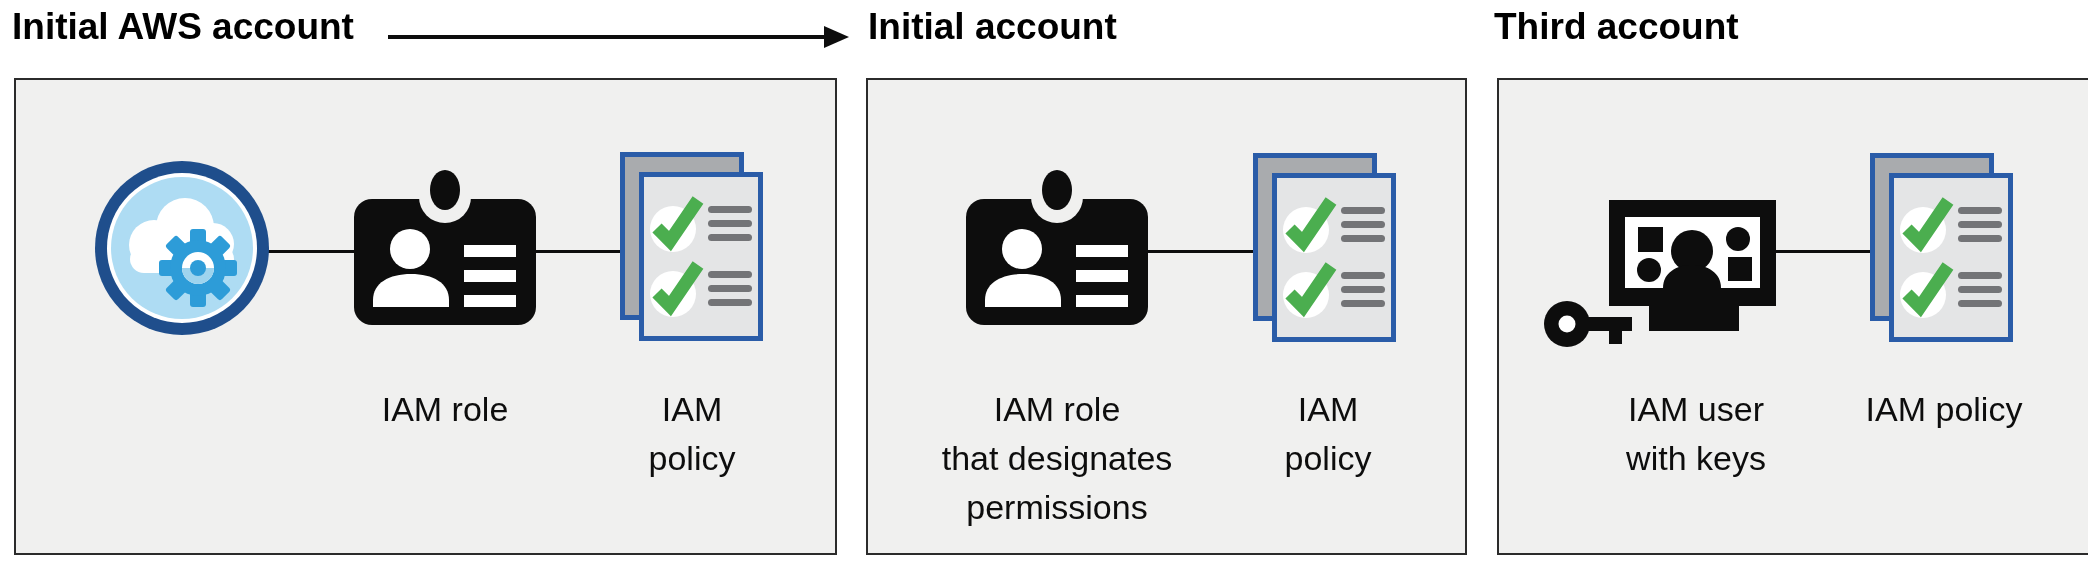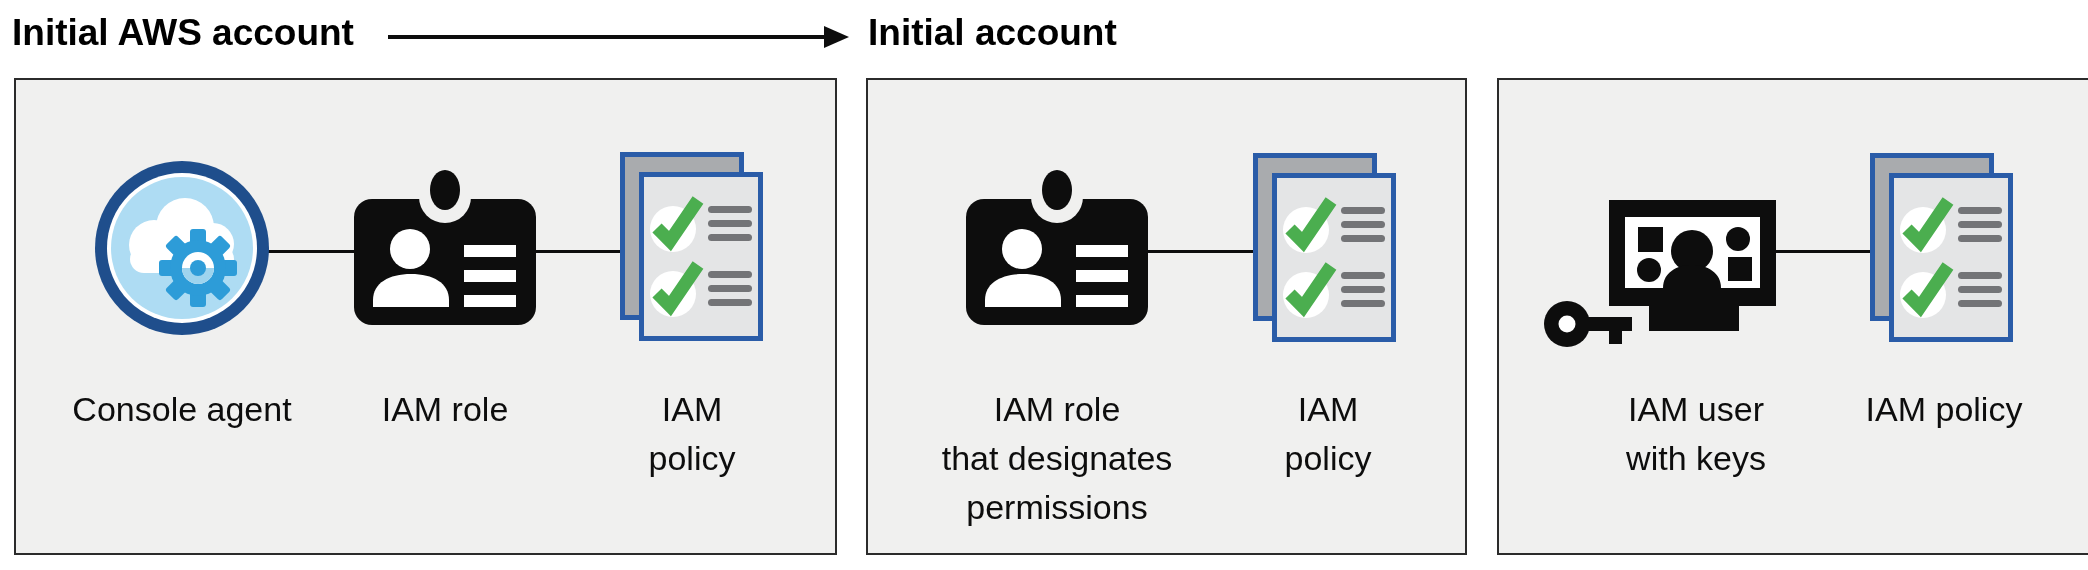--- a/index.html
+++ b/index.html
@@ -1,21 +1,21 @@
 <!DOCTYPE html>
 <html><head>
 <meta charset="utf-8">
 <style>
   html,body{margin:0;padding:0;background:#ffffff;}
   .canvas{
     position:relative;width:2088px;height:570px;background:#ffffff;
     font-family:"Liberation Sans",sans-serif;overflow:hidden;
   }
   .heading{
-    position:absolute;top:8px;font-size:37px;font-weight:bold;color:#000;
+    position:absolute;top:2px;font-size:37px;font-weight:bold;color:#000;
     white-space:nowrap;line-height:50px;
   }
   .flow-arrow{position:absolute;left:383px;top:22px;}
   .panel{
     position:absolute;top:78px;height:477px;box-sizing:border-box;
     background:#f0f0ef;border:2px solid #2b2b2b;
   }
   #panel-first{left:14px;width:823px;}
   #panel-second{left:866px;width:601px;}
   #panel-third{left:1497px;width:676px;}
@@ -104,35 +104,35 @@
 
   <div class="heading" style="left:12px">Initial AWS account</div>
 
   <svg class="flow-arrow" width="475" height="30" viewBox="0 0 475 30">
     <line x1="5" y1="15" x2="444" y2="15" stroke="#0d0d0d" stroke-width="4"></line>
     <polygon points="441,4 466,15 441,26" fill="#0d0d0d"></polygon>
   </svg>
 
   <div class="heading" style="left:868px">Initial account</div>
 
+  <div class="heading" style="left:1494px">Third account</div>
 
   <div class="panel" id="panel-first">
     <div class="connector" style="left:250px;top:170px;width:356px"></div>
 
     <svg class="icon" style="left:78px;top:80px" width="176" height="176" viewBox="0 0 176 176">
         <use href="#sym-console-agent"></use>
       </svg>
     <svg class="icon" style="left:334px;top:89px" width="190" height="160" viewBox="0 0 190 160">
         <use href="#sym-iam-role"></use>
       </svg>
     <svg class="icon" style="left:604px;top:72px" width="150" height="195" viewBox="0 0 150 195">
         <use href="#sym-iam-policy"></use>
       </svg>
 
-    <div class="item-label" style="left:166px">Console agent</div>
     <div class="item-label" style="left:429px">IAM role</div>
     <div class="item-label" style="left:676px">IAM policy</div>
   </div>
 
   <div class="panel" id="panel-second">
     <div class="connector" style="left:276px;top:170px;width:112px"></div>
 
     <svg class="icon" style="left:94px;top:89px" width="190" height="160" viewBox="0 0 190 160">
         <use href="#sym-iam-role"></use>
       </svg>

